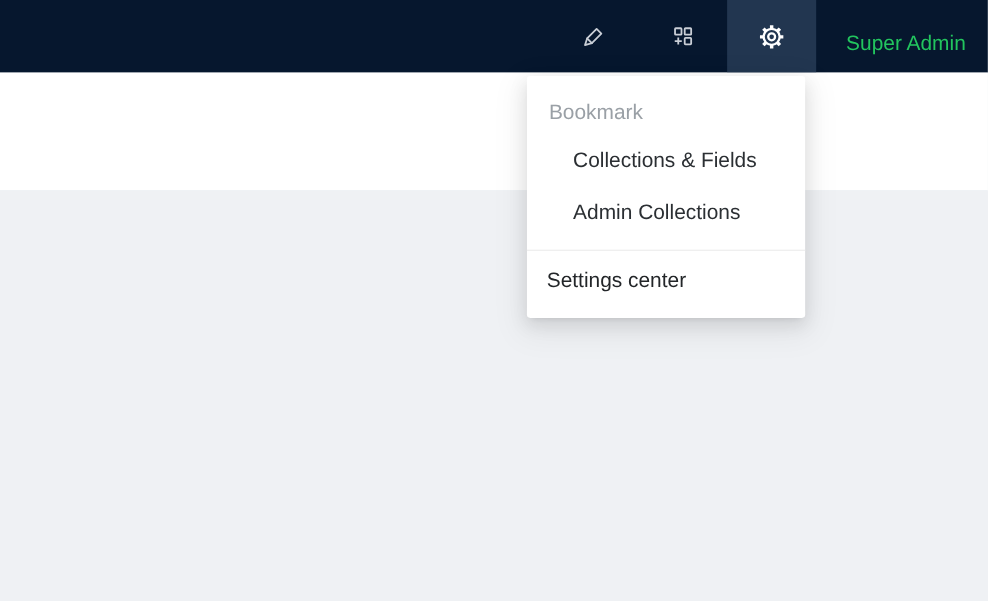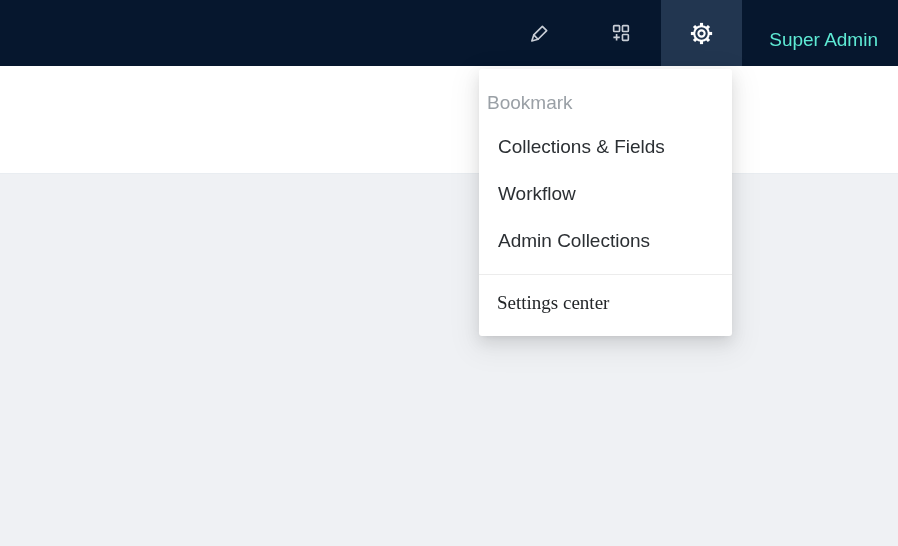--- a/index.html
+++ b/index.html
@@ -32,21 +32,21 @@
     justify-content: center;
     cursor: pointer;
   }
   .icon-btn.active { background: #223650; }
   .icon-btn svg { display: block; }
   .user-btn {
     height: 79px;
     padding: 0 20px 0 27px;
     display: flex;
     align-items: center;
-    color: #5eead4;
+    color: #22c55e;
     font-size: 19px;
     cursor: pointer;
     white-space: nowrap;
   }
 
   
   .white-band {
     position: absolute;
     top: 66px; left: 0;
     width: 898px;
@@ -72,48 +72,47 @@
     border-radius: 3px;
     box-shadow: 0 3px 6px -4px rgba(0,0,0,0.12),
                 0 6px 16px 0 rgba(0,0,0,0.10),
                 0 9px 28px 8px rgba(0,0,0,0.05);
     padding: 14px 0 5px 0;
     z-index: 10;
   }
   .menu-group-title {
     height: 40px;
     line-height: 40px;
-    padding-left: 8px;
+    padding-left: 20px;
     color: #9aa0a6;
     font-size: 19px;
     cursor: default;
   }
   .menu-item {
     height: 47px;
     line-height: 47px;
-    padding-left: 19px;
+    padding-left: 42px;
     color: #2b2f33;
     font-size: 19px;
     cursor: pointer;
     white-space: nowrap;
   }
   .menu-divider {
     height: 1px;
     background: #ececec;
     margin-top: 10px;
   }
   .menu-footer-item {
     height: 56px;
     line-height: 56px;
     padding-left: 18px;
     color: #232629;
     font-size: 19px;
     cursor: pointer;
     white-space: nowrap;
-    font-family: Liberation Serif, serif;
   }
 </style>
 </head>
 <body>
 
 <div class="header">
 
   <div class="icon-btn">
     <span>
       <svg width="23" height="23" viewBox="0 0 24 24" fill="none" stroke="#c9ced6" stroke-width="1.7" stroke-linejoin="round" stroke-linecap="round">
@@ -158,19 +157,18 @@
   </div>
 </div>
 
 <div class="white-band"></div>
 <div class="page-bg"></div>
 
 <div class="dropdown">
   <div class="menu-group-title">Bookmark</div>
 
   <div class="menu-item">Collections &amp; Fields</div>
-  <div class="menu-item">Workflow</div>
   <div class="menu-item">Admin Collections</div>
 
   <div class="menu-divider"></div>
 
   <div class="menu-footer-item">Settings center</div>
 </div>
 
 </body></html>

